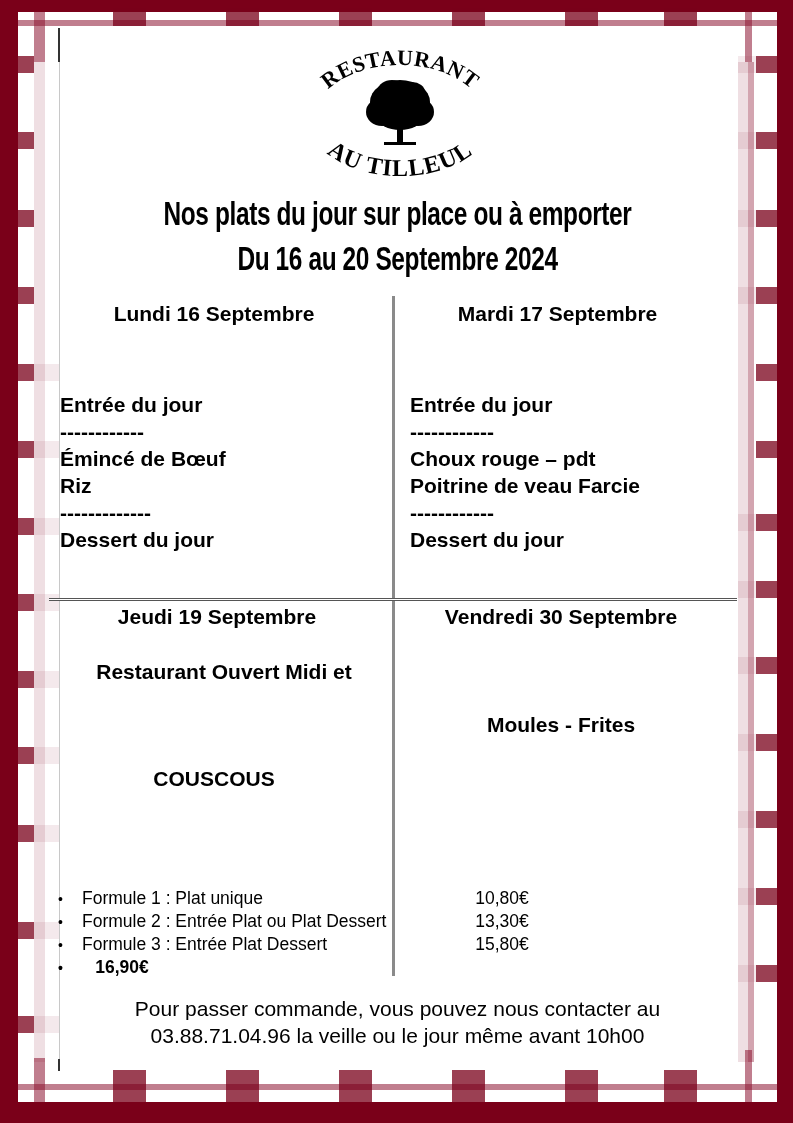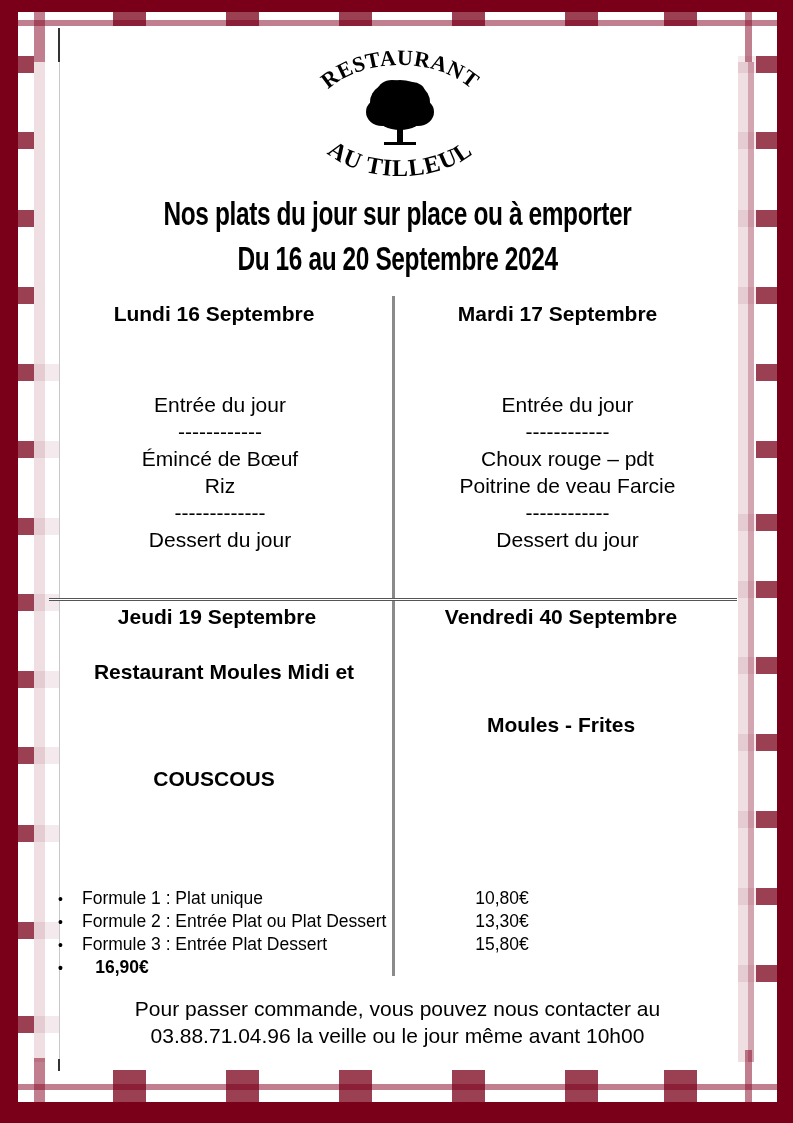--- a/index.html
+++ b/index.html
@@ -18,21 +18,21 @@
   .logo { position: absolute; left: 300px; top: 40px; width: 200px; height: 150px; }
 
   .title { position: absolute; left: 60px; width: 675px; text-align: center; font-family: "Liberation Sans", sans-serif; font-weight: 700; font-size: 33px; transform: scaleX(0.74); transform-origin: center; letter-spacing: -0.5px; white-space: nowrap; }
   .title.t1 { top: 195px; }
   .title.t2 { top: 240px; }
 
   .vdiv { position: absolute; left: 392px; top: 296px; width: 3px; height: 680px; background: #8a8a8a; }
   .hdiv { position: absolute; left: 49px; top: 598px; width: 688px; height: 3px; border-top: 1px solid #555; border-bottom: 1px solid #555; box-sizing: border-box; background: #fff; }
 
   .day-title { position: absolute; font-weight: 700; font-size: 21px; text-align: center; white-space: nowrap; }
-  .menu { position: absolute; font-size: 21px; text-align: center; line-height: 27px; }
+  .menu { position: absolute; font-size: 21px; line-height: 27px; font-weight: bold; }
   .menu div { white-space: nowrap; }
 
   .bold-center { position: absolute; font-weight: 700; font-size: 21px; text-align: center; line-height: 28px; }
 
   .formulas { position: absolute; left: 58px; top: 887px; font-size: 17.5px; line-height: 22px; }
   .formula-row { display: flex; align-items: baseline; }
   .bullet { width: 24px; text-align: left; font-size: 14px; }
   .f-label { width: 380px; }
   .f-price { width: 80px; text-align: center; }
   .formula-row.bold { font-weight: 700; }
@@ -177,25 +177,25 @@
   <div>Entrée du jour</div>
   <div>------------</div>
   <div>Choux rouge – pdt</div>
   <div>Poitrine de veau Farcie</div>
   <div>------------</div>
   <div>Dessert du jour</div>
 </div>
 
 <div class="day-title" style="left:60px;width:314px;top:605px;">Jeudi 19 Septembre</div>
 <div class="bold-center" style="left:60px;width:328px;top:658px;">
-  <div>Restaurant Moules Midi et</div>
+  <div>Restaurant Ouvert Midi et</div>
 </div>
 <div class="bold-center" style="left:60px;width:308px;top:765px;">COUSCOUS</div>
 
-<div class="day-title" style="left:400px;width:322px;top:605px;">Vendredi 40 Septembre</div>
+<div class="day-title" style="left:400px;width:322px;top:605px;">Vendredi 30 Septembre</div>
 <div class="bold-center" style="left:400px;width:322px;top:711px;">Moules - Frites</div>
 
 <div class="formulas">
   <div class="formula-row">
     <span class="bullet">•</span>
     <span class="f-label">Formule 1 : Plat unique</span>
     <span class="f-price">10,80€</span>
   </div>
   <div class="formula-row">
     <span class="bullet">•</span>

